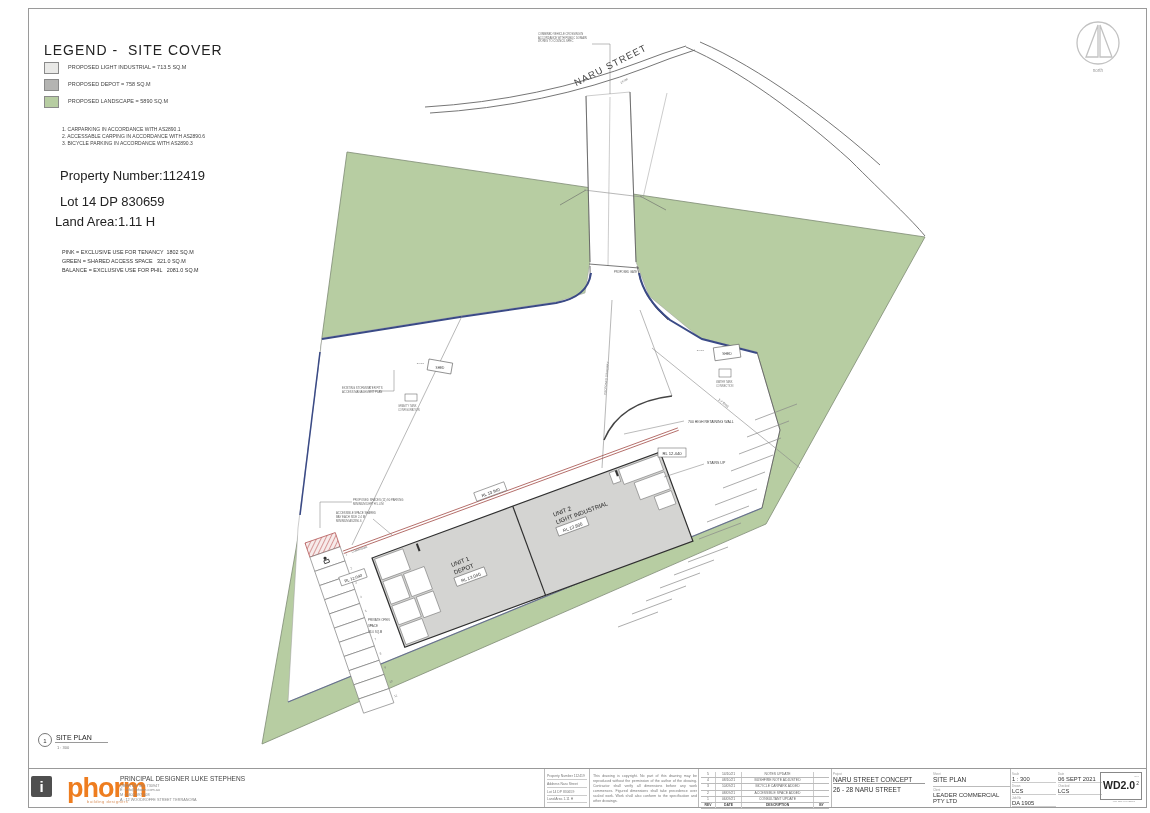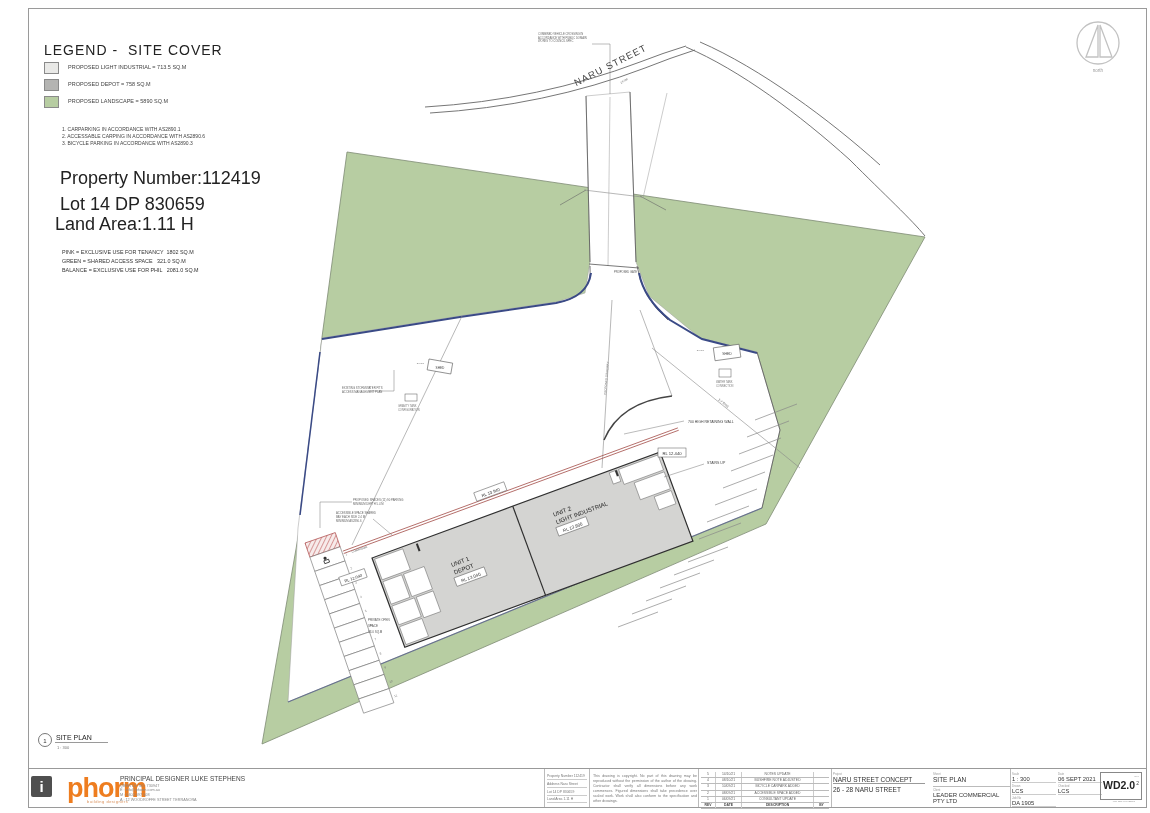--- a/index.html
+++ b/index.html
@@ -4,21 +4,21 @@
 <style>
   html,body{margin:0;padding:0;background:#fff;}
   #sheet{position:relative;width:1150px;height:813px;background:#fff;overflow:hidden;
          font-family:"Liberation Sans",sans-serif;color:#333;}
   #border{position:absolute;left:28px;top:8px;width:1117px;height:798px;border:1px solid #9a9a9a;}
   .t{position:absolute;white-space:pre;}
   .legend-title{font-size:14px;letter-spacing:1px;color:#222;}
   .sw{position:absolute;width:13px;height:10px;border:0.5px solid #8a8a8a;}
   .sw-label{position:absolute;font-size:5.5px;color:#444;}
   .note{font-size:5px;color:#444;line-height:7px;}
-  .big{font-size:18px;color:#222;}
+  .big{font-size:13px;color:#222;}
   .ten{font-size:5.4px;color:#333;line-height:9.2px;}
   svg text{font-family:"Liberation Sans",sans-serif;}
   
   #tb{position:absolute;left:28px;top:768px;width:1118px;height:38px;border-top:1px solid #999;font-size:4px;}
   .vsep{position:absolute;top:0;height:38px;border-left:0.5px solid #bbb;}
   #logo{position:absolute;left:3px;top:4px;width:110px;height:30px;}
   #logo .mark{position:absolute;left:0;top:3px;width:21px;height:21px;background:#4f4f4f;border-radius:2px;
               color:#fff;font-weight:bold;font-size:15px;text-align:center;line-height:21px;}
   #logo .word{position:absolute;left:36px;top:0px;font-size:27px;font-weight:bold;color:#ee7d1f;letter-spacing:-1px;}
   #logo .sub{position:absolute;left:56px;top:26px;font-size:4px;color:#d98e57;letter-spacing:0.5px;}

